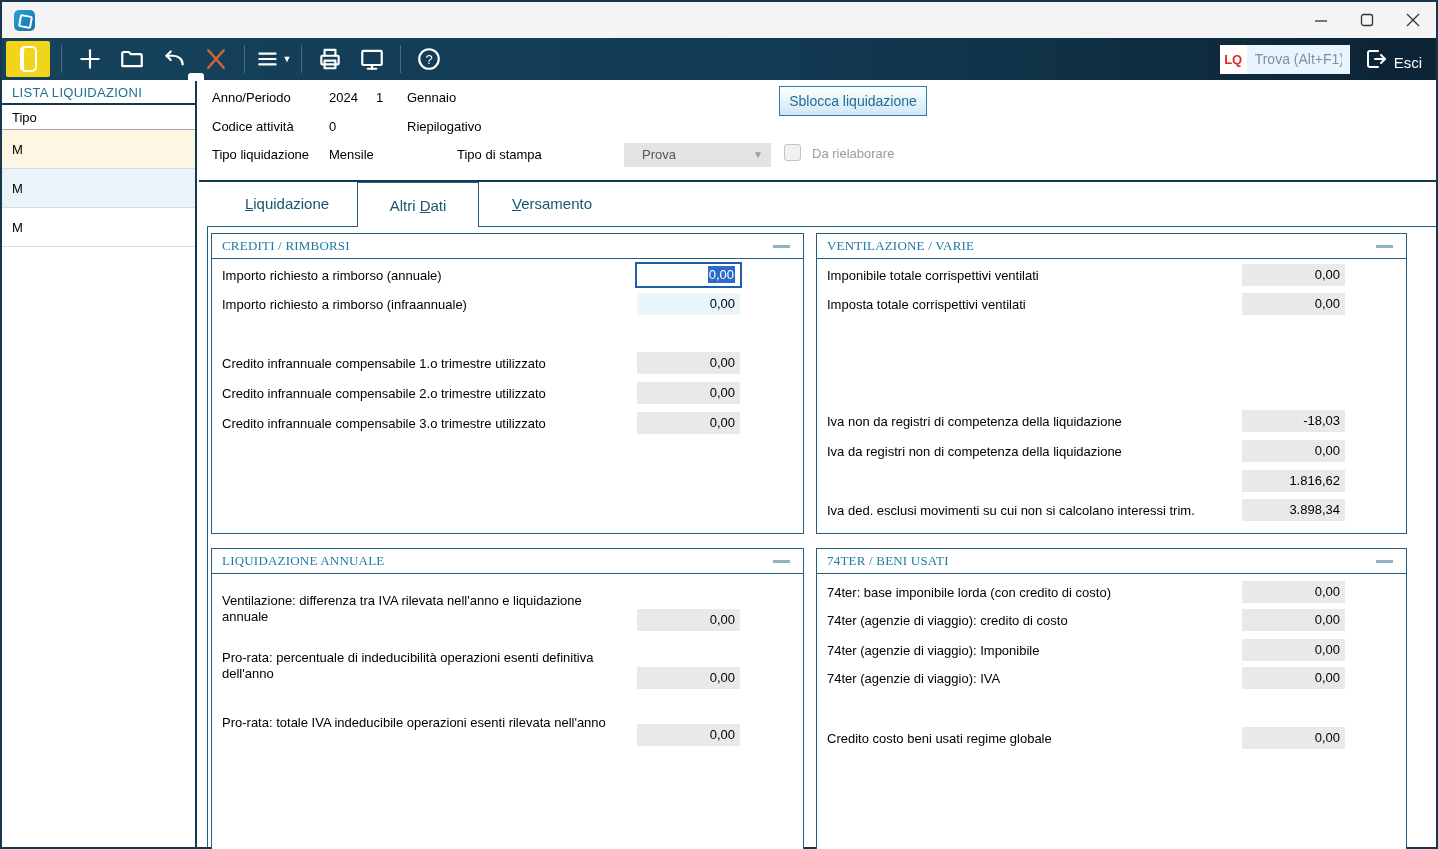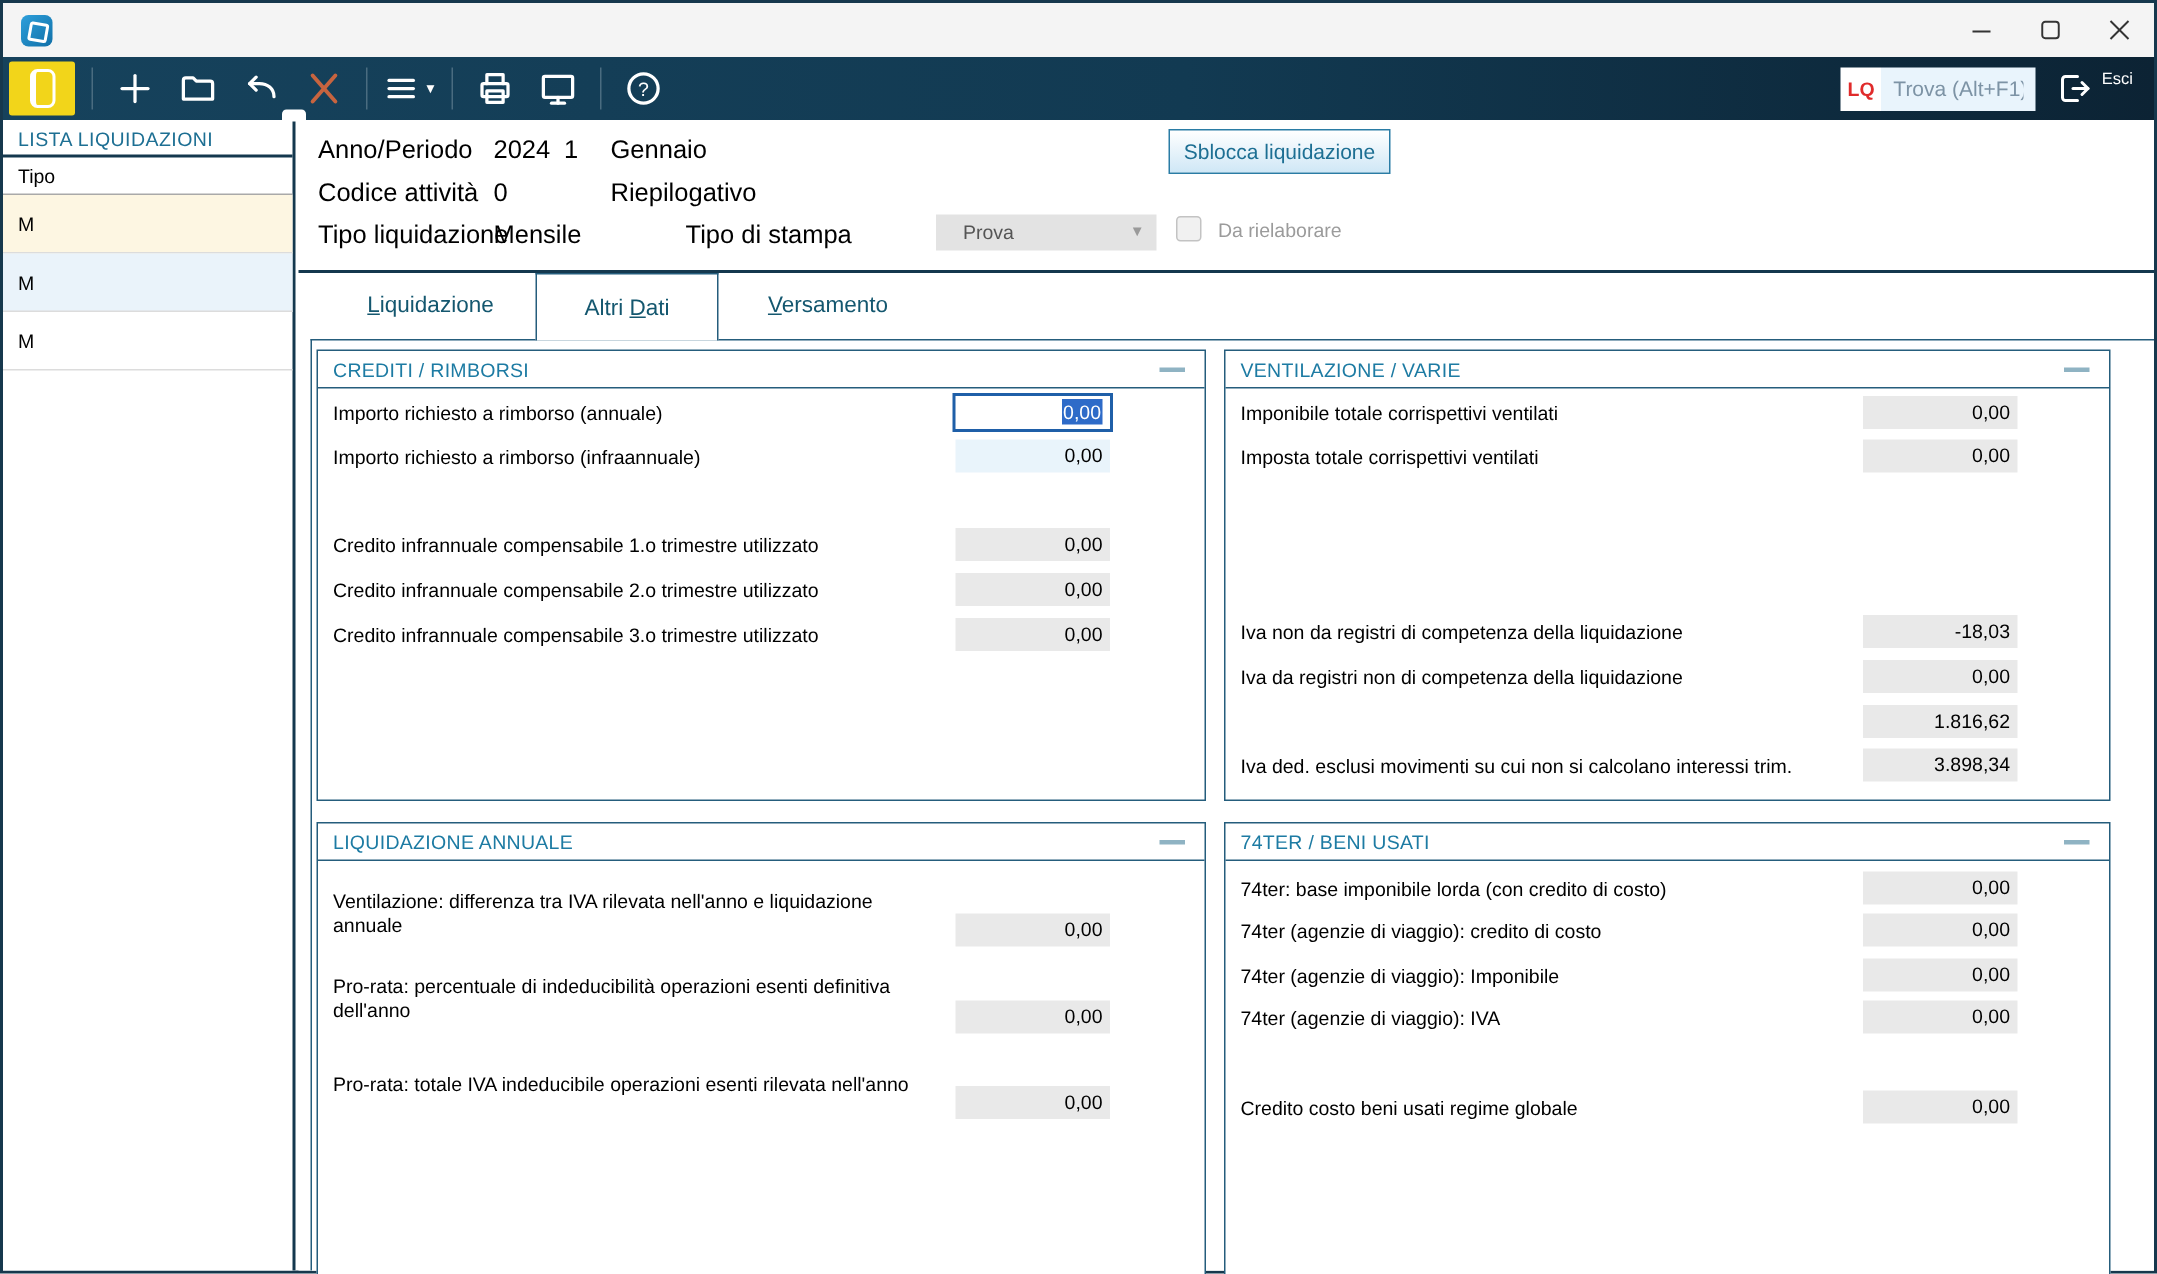--- a/index.html
+++ b/index.html
@@ -33,42 +33,42 @@
   .tb-btn svg { stroke:#fff; stroke-width:2; fill:none; stroke-linecap:round; stroke-linejoin:round; }
   .tb-sep { width:1px; height:28px; background:#4a6c80; margin:0 7px; }
   .caret { color:#fff; font-size:9px; margin-left:2px; }
   .tb-right { margin-left:auto; display:flex; align-items:center; height:100%; }
   .lq-badge { width:27px; height:29px; background:#fff; display:flex; align-items:center;
               justify-content:center; color:#e02b2b; font-weight:bold; font-size:13px; }
   .find-box { width:103px; height:29px; border:none; outline:none; background:#e9f4fc;
               font-size:14px; color:#6f8times; color:#7d93a5; padding:0 8px;
               font-family:"Liberation Sans",sans-serif; }
   .find-box::placeholder { color:#7d93a5; }
-  .esci { display:flex; align-items:flex-start; gap:7px; color:#fff; font-size:11px; margin:0 14px 0 13px; }
+  .esci { display:flex; align-items:flex-end; gap:7px; color:#fff; font-size:15px; margin:0 14px 0 13px; }
   .esci svg { stroke:#fff; stroke-width:2; fill:none; stroke-linecap:round; stroke-linejoin:round; }
 
   
   .sidebar { position:absolute; left:0; top:78px; bottom:0; width:195px; background:#fff;
              border-right:2px solid #14384e; }
   .sb-title { height:25px; line-height:25px; padding-left:10px; font-size:13px;
               color:#1d6f93; border-bottom:2px solid #14384e; letter-spacing:.3px; }
   .sb-col { height:25px; line-height:25px; padding-left:10px; font-size:13px; color:#000;
             border-bottom:1px solid #a9a9a9; }
   .sb-row { height:39px; display:flex; align-items:center; padding-left:10px; font-size:13px;
             color:#000; border-bottom:1px solid #dcdcdc; }
   .sb-row.sel { background:#fdf6e2; }
   .sb-row.alt { background:#eaf3fa; }
   .splitter-handle { position:absolute; left:186px; top:71px; width:16px; height:8px;
             background:#fff; border-radius:3px 3px 0 0; z-index:6; }
 
   
   .main { position:absolute; left:197px; top:78px; right:0; bottom:0; background:#fff; }
   .main-header { position:absolute; left:0; top:0; right:0; height:102px; background:#fff;
                  border-bottom:2px solid #14384e; }
-  .fl { position:absolute; font-size:17px; color:#000; white-space:nowrap;text-align:right; }
+  .fl { position:absolute; font-size:13px; color:#000; white-space:nowrap;text-align:right; }
   .combo { position:absolute; left:425px; top:63px; width:147px; height:24px; background:#e3e3e3;
            font-size:13px; color:#555; line-height:24px; padding-left:18px; }
   .combo .dd { position:absolute; right:8px; top:0; color:#9a9a9a; font-size:10px; }
   .chk { position:absolute; left:585px; top:64px; width:17px; height:17px; background:#f1f1f1;
          border:1px solid #c3c3c3; border-radius:3px; }
   .chk-label { position:absolute; left:613px; top:66px; font-size:13px; color:#9b9b9b; }
   .unlock-btn { position:absolute; left:580px; top:6px; width:148px; height:30px;
          background:linear-gradient(#ffffff,#cfe7f6); border:1px solid #2a7ca5;
          color:#1d6f93; font-size:14px; font-family:"Liberation Sans",sans-serif;
          display:flex; align-items:center; justify-content:center; }
@@ -81,21 +81,21 @@
   .tab u { text-decoration:underline; }
   .tab.t1 { width:140px; } .tab.t2 { width:122px; } .tab.t3 { width:146px; }
   .tab.active { background:#fff; border:1px solid #255d7c; border-bottom:0; height:45px; }
 
   .content { position:absolute; left:8px; top:146px; right:0; bottom:0;
              border-left:1px solid #255d7c; border-top:1px solid #255d7c; background:#fff; }
 
   
   .panel { position:absolute; border:1px solid #255d7c; background:#fff; }
   .p-head { height:25px; border-bottom:1px solid #255d7c; display:flex; align-items:center; }
-  .p-title { font-size:13px; color:#1d7ba3; padding-left:10px; letter-spacing:.2px; }
+  .p-title { font-size:13px; color:#1d7ba3; padding-left:10px; letter-spacing:.2px;font-family:Liberation Serif, serif; }
   .p-dash { margin-left:auto; margin-right:13px; width:17px; height:3px; background:#8fb3c3; }
   .row-label { position:absolute; left:10px; font-size:13px; color:#000; line-height:16px; }
   .val { position:absolute; left:425px; width:103px; height:22px; font-size:13px;
          text-align:right; line-height:22px; padding-right:5px; color:#000; }
   .val.ro { background:#e9e9e9; }
   .val.ed { background:#e9f4fb; }
   .val.focus { left:423px; width:107px; height:26px; background:#fff;
                border:2px solid #1f5fa8; line-height:22px; }
   .val.focus span { background:#2e6bc8; color:#fff; padding:1px 1px; }
   .w380 { max-width:385px; white-space:normal; }

